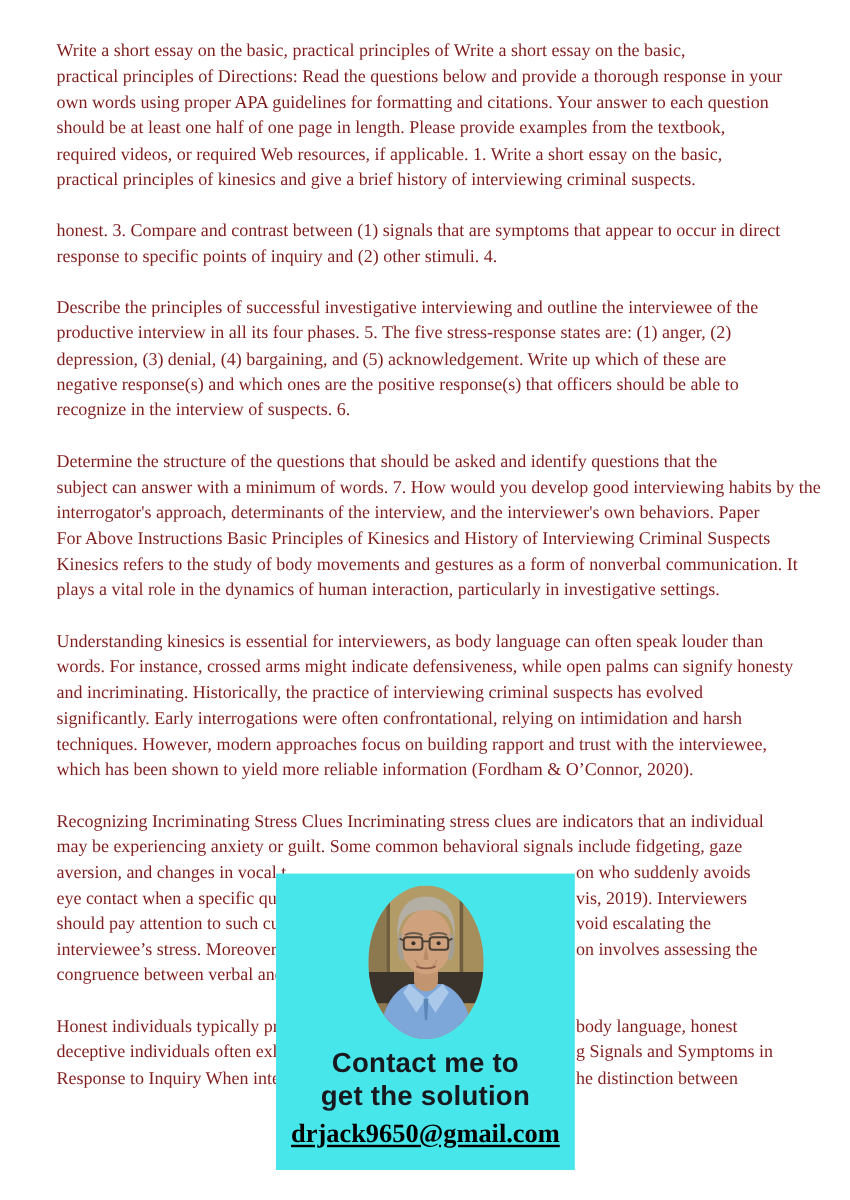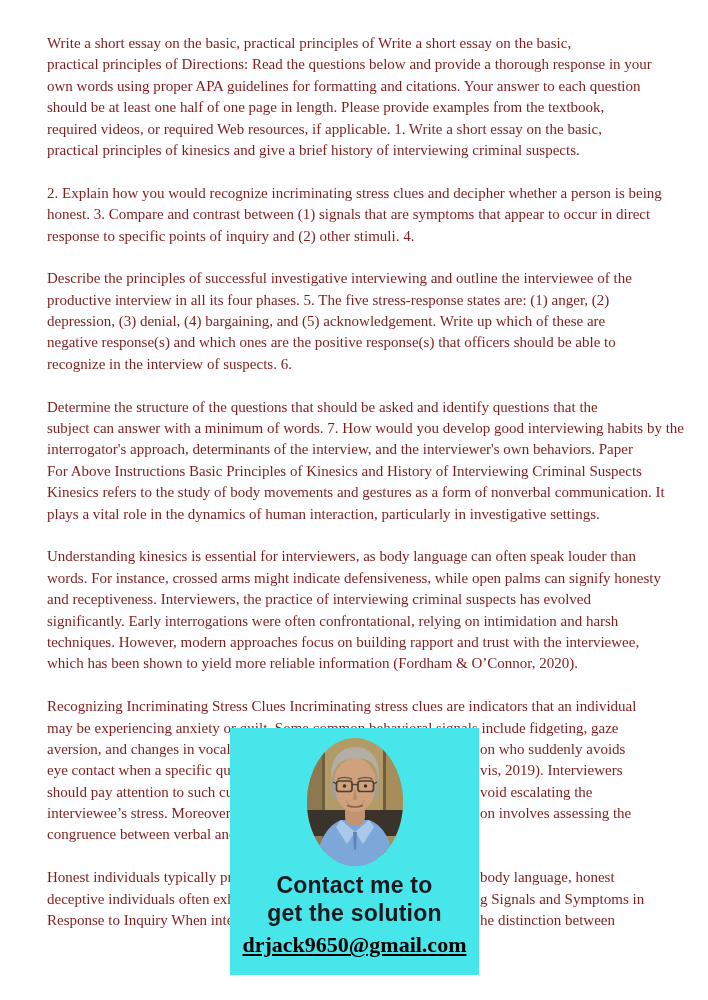--- a/index.html
+++ b/index.html
@@ -78,21 +78,20 @@
 <div class="document-text">
     <div class="paragraph">
       <div class="text-line"><span>Write a short essay on the basic, practical principles of Write a short essay on the basic,</span></div>
       <div class="text-line"><span>practical principles of Directions: Read the questions below and provide a thorough response in your</span></div>
       <div class="text-line"><span>own words using proper APA guidelines for formatting and citations. Your answer to each question</span></div>
       <div class="text-line"><span>should be at least one half of one page in length. Please provide examples from the textbook,</span></div>
       <div class="text-line"><span>required videos, or required Web resources, if applicable. 1. Write a short essay on the basic,</span></div>
       <div class="text-line"><span>practical principles of kinesics and give a brief history of interviewing criminal suspects.</span></div>
     </div>
     <div class="paragraph">
-      <div class="text-line"><span>2. Explain how you would recognize incriminating stress clues and decipher whether a person is being</span></div>
       <div class="text-line"><span>honest. 3. Compare and contrast between (1) signals that are symptoms that appear to occur in direct</span></div>
       <div class="text-line"><span>response to specific points of inquiry and (2) other stimuli. 4.</span></div>
     </div>
     <div class="paragraph">
       <div class="text-line"><span>Describe the principles of successful investigative interviewing and outline the interviewee of the</span></div>
       <div class="text-line"><span>productive interview in all its four phases. 5. The five stress-response states are: (1) anger, (2)</span></div>
       <div class="text-line"><span>depression, (3) denial, (4) bargaining, and (5) acknowledgement. Write up which of these are</span></div>
       <div class="text-line"><span>negative response(s) and which ones are the positive response(s) that officers should be able to</span></div>
       <div class="text-line"><span>recognize in the interview of suspects. 6.</span></div>
     </div>
@@ -100,21 +99,21 @@
       <div class="text-line"><span>Determine the structure of the questions that should be asked and identify questions that the</span></div>
       <div class="text-line"><span>subject can answer with a minimum of words. 7. How would you develop good interviewing habits by the</span></div>
       <div class="text-line"><span>interrogator's approach, determinants of the interview, and the interviewer's own behaviors. Paper</span></div>
       <div class="text-line"><span>For Above Instructions Basic Principles of Kinesics and History of Interviewing Criminal Suspects</span></div>
       <div class="text-line"><span>Kinesics refers to the study of body movements and gestures as a form of nonverbal communication. It</span></div>
       <div class="text-line"><span>plays a vital role in the dynamics of human interaction, particularly in investigative settings.</span></div>
     </div>
     <div class="paragraph">
       <div class="text-line"><span>Understanding kinesics is essential for interviewers, as body language can often speak louder than</span></div>
       <div class="text-line"><span>words. For instance, crossed arms might indicate defensiveness, while open palms can signify honesty</span></div>
-      <div class="text-line"><span>and receptiveness. Interviewers, the practice of interviewing criminal suspects has evolved</span></div>
+      <div class="text-line"><span>and incriminating. Historically, the practice of interviewing criminal suspects has evolved</span></div>
       <div class="text-line"><span>significantly. Early interrogations were often confrontational, relying on intimidation and harsh</span></div>
       <div class="text-line"><span>techniques. However, modern approaches focus on building rapport and trust with the interviewee,</span></div>
       <div class="text-line"><span>which has been shown to yield more reliable information (Fordham &amp; O’Connor, 2020).</span></div>
     </div>
     <div class="paragraph">
       <div class="text-line"><span>Recognizing Incriminating Stress Clues Incriminating stress clues are indicators that an individual</span></div>
       <div class="text-line"><span>may be experiencing anxiety or guilt. Some common behavioral signals include fidgeting, gaze</span></div>
       <div class="text-line"><span>aversion, and changes in vocal t</span><span class="frag-right">on who suddenly avoids</span></div>
       <div class="text-line"><span>eye contact when a specific que</span><span class="frag-right">vis, 2019). Interviewers</span></div>
       <div class="text-line"><span>should pay attention to such cue</span><span class="frag-right">void escalating the</span></div>

